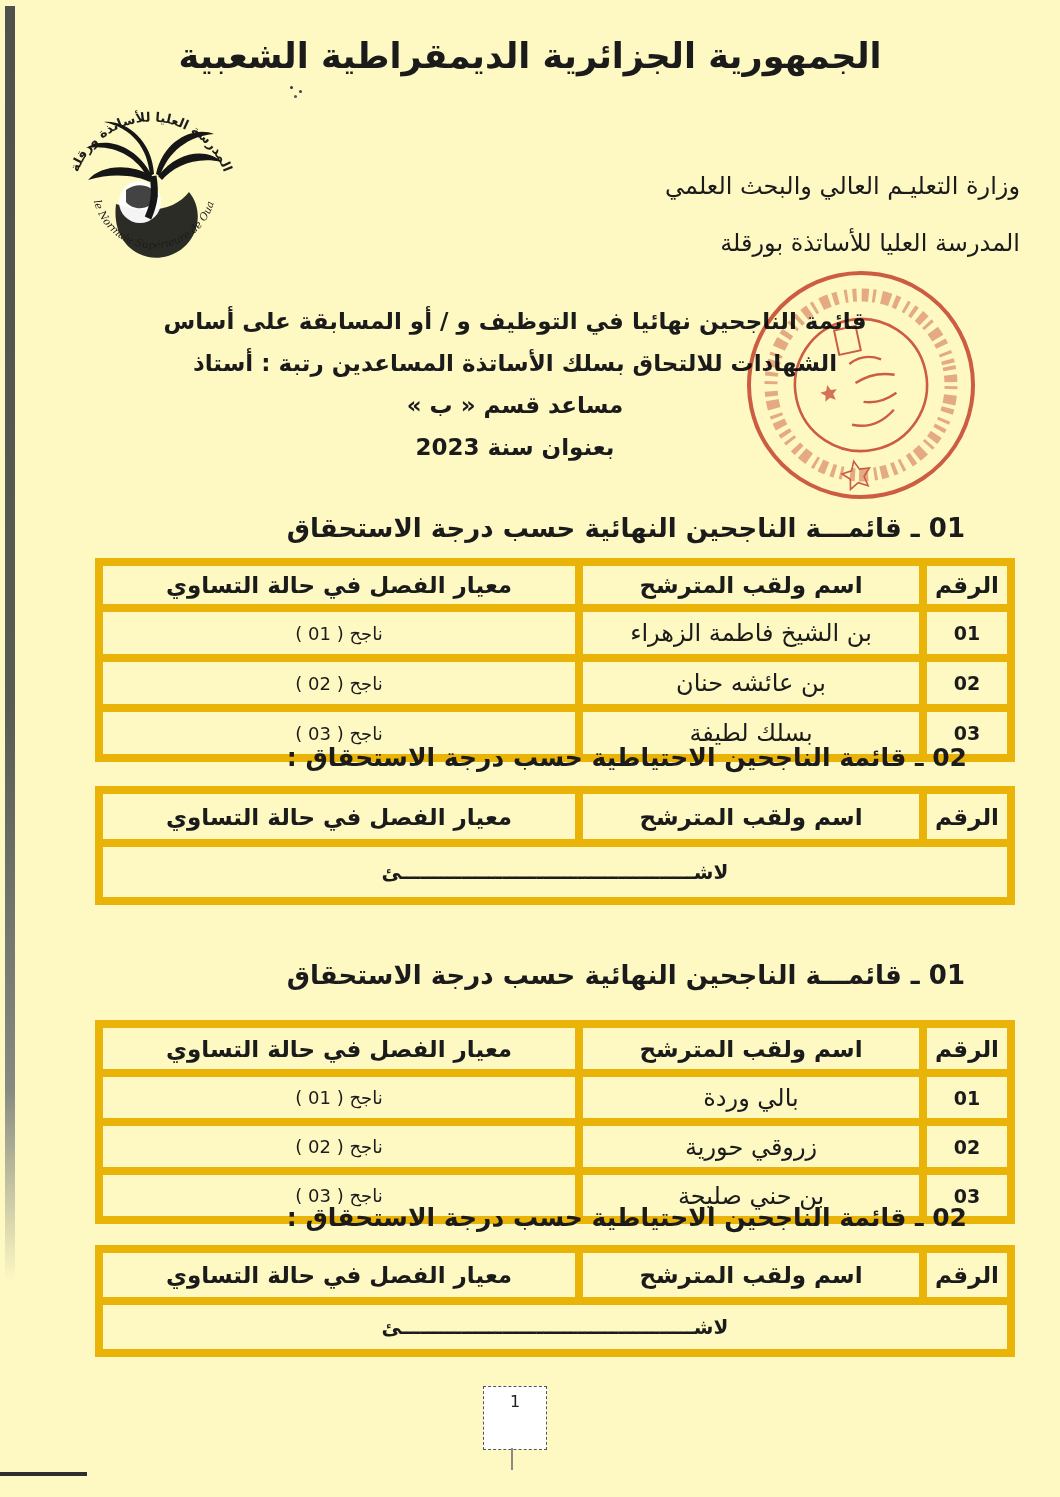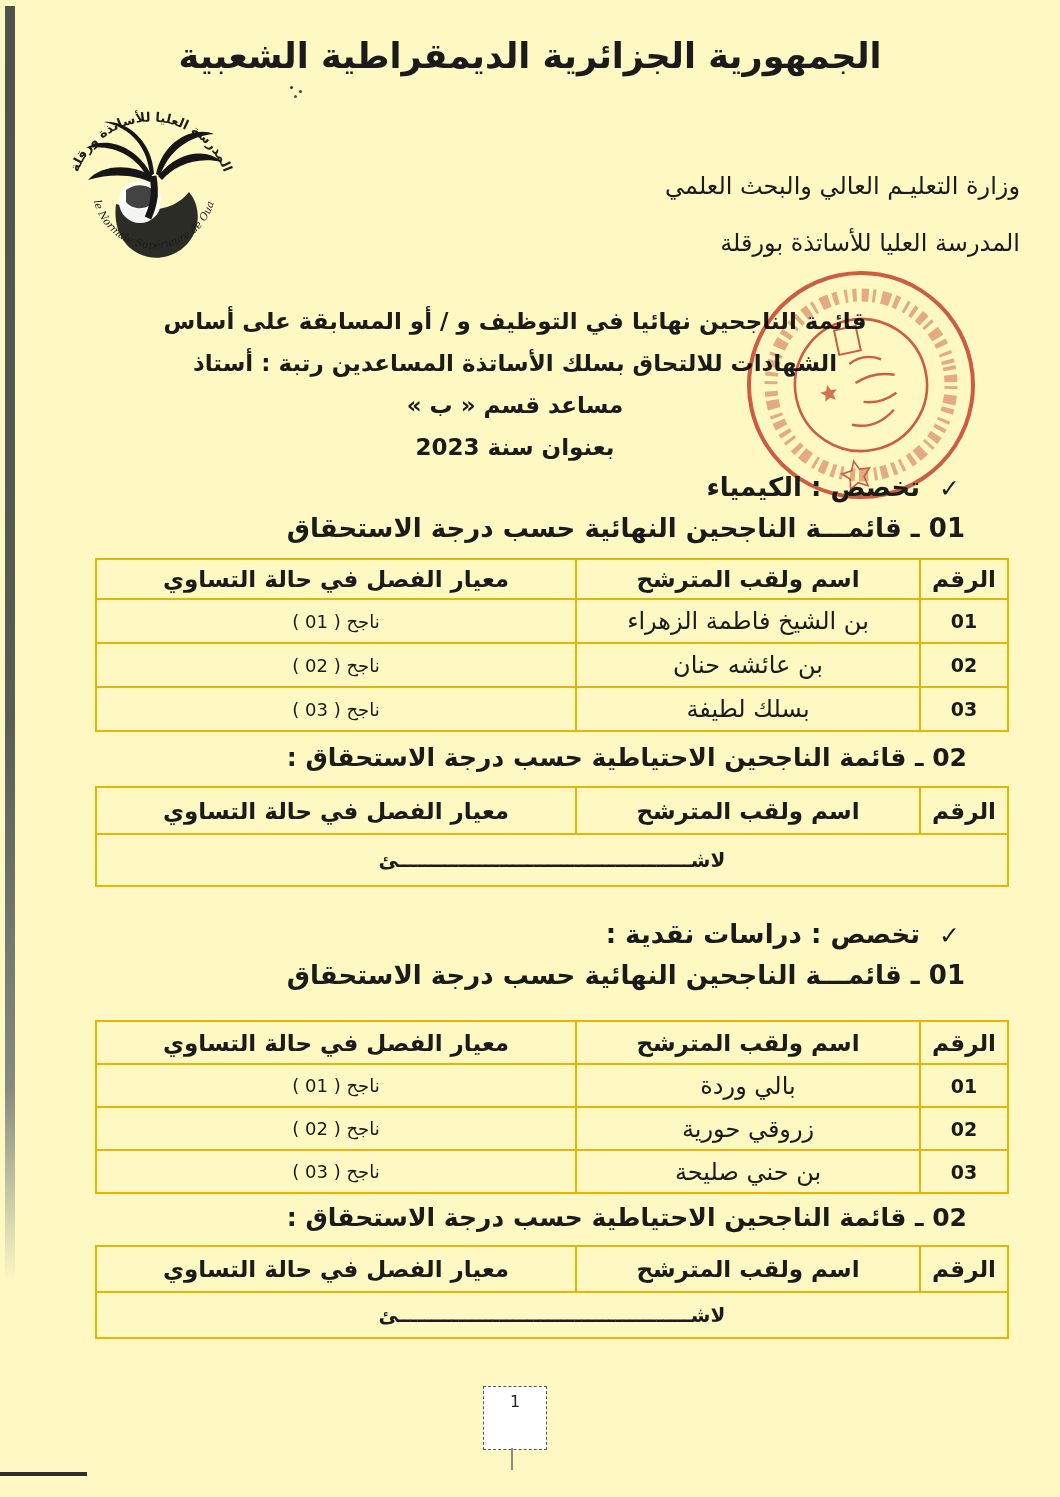--- a/index.html
+++ b/index.html
@@ -30,21 +30,21 @@
   #spec1{top:472px;right:100px;}
   #final1{top:513px;right:95px;}
   #res1{top:743px;right:93px;font-size:25px;}
   #spec2{top:919px;right:100px;}
   #final2{top:960px;right:95px;}
   #res2{top:1203px;right:93px;font-size:25px;}
 
   
   table.lst{position:absolute;left:95px;width:912px;border-collapse:collapse;
     direction:rtl;table-layout:fixed;}
-  .lst th,.lst td{border:2px solid #eab308;text-align:center;vertical-align:middle;
+  .lst th,.lst td{border:8px solid #eab308;text-align:center;vertical-align:middle;
     padding:0;overflow:hidden;}
   .lst th{font-size:23px;font-weight:bold;}
   td.rank{font-size:19px;font-weight:bold;}
   td.name{font-size:24px;font-weight:normal;}
   td.crit{font-size:18px;font-weight:normal;}
   td.none{font-size:20px;font-weight:bold;}
   #t1{top:558px;} #t1 th{height:38px;} #t1 td{height:42px;}
   #t2{top:786px;} #t2 th{height:45px;} #t2 td{height:50px;}
   #t3{top:1020px;} #t3 th{height:41px;} #t3 td{height:41px;}
   #t4{top:1245px;} #t4 th{height:44px;} #t4 td{height:44px;}
@@ -111,24 +111,20 @@
       <path d="M 86,112 l 2.4,5.6 6.1,0.5 -4.6,4 1.4,6 -5.3,-3.2 -5.3,3.2 1.4,-6 -4.6,-4 6.1,-0.5 Z" fill="#c23b31" stroke="none" opacity="0.85"></path>
       <rect x="104" y="60" width="22" height="25" stroke-width="2"></rect>
       <path d="M 112,96 q 16,-8 32,2" stroke-width="2.4"></path>
       <path d="M 114,116 q 20,-8 40,0" stroke-width="2.4"></path>
       <path d="M 118,136 q 16,6 34,-2" stroke-width="2.4"></path>
       <path d="M 102,156 q 22,10 44,-6" stroke-width="2.4"></path>
       <path d="M 96,192 l 4,9 10,1 -7,7 2,10 -9,-5 -9,5 2,-10 -7,-7 10,-1 Z" stroke-width="1.6"></path>
     </g>
   </svg>
 
-  <div class="abs ar spec-line" id="spec1">
-    <span class="check">✓</span>
-    <span>تخصص : الكيمياء</span>
-  </div>
   <div class="abs ar h-num" id="final1">01 ـ قائمـــة الناجحين النهائية حسب درجة الاستحقاق</div>
 
   <table class="lst" id="t1">
     <colgroup>
         <col style="width:88px">
         <col style="width:344px">
         <col style="width:480px">
       </colgroup>
     <tbody>
         <tr>
@@ -167,24 +163,20 @@
       <th>الرقم</th>
       <th>اسم ولقب المترشح</th>
       <th>معيار الفصل في حالة التساوي</th>
     </tr>
     <tr>
       <td class="none" colspan="3">لاشـــــــــــــــــــــــــــــــــــــــــــئ</td>
     </tr>
   </tbody>
     </table>
 
-  <div class="abs ar spec-line" id="spec2">
-    <span class="check">✓</span>
-    <span>تخصص : دراسات نقدية :</span>
-  </div>
   <div class="abs ar h-num" id="final2">01 ـ قائمـــة الناجحين النهائية حسب درجة الاستحقاق</div>
 
   <table class="lst" id="t3">
     <colgroup>
         <col style="width:88px">
         <col style="width:344px">
         <col style="width:480px">
       </colgroup>
     <tbody>
         <tr>

